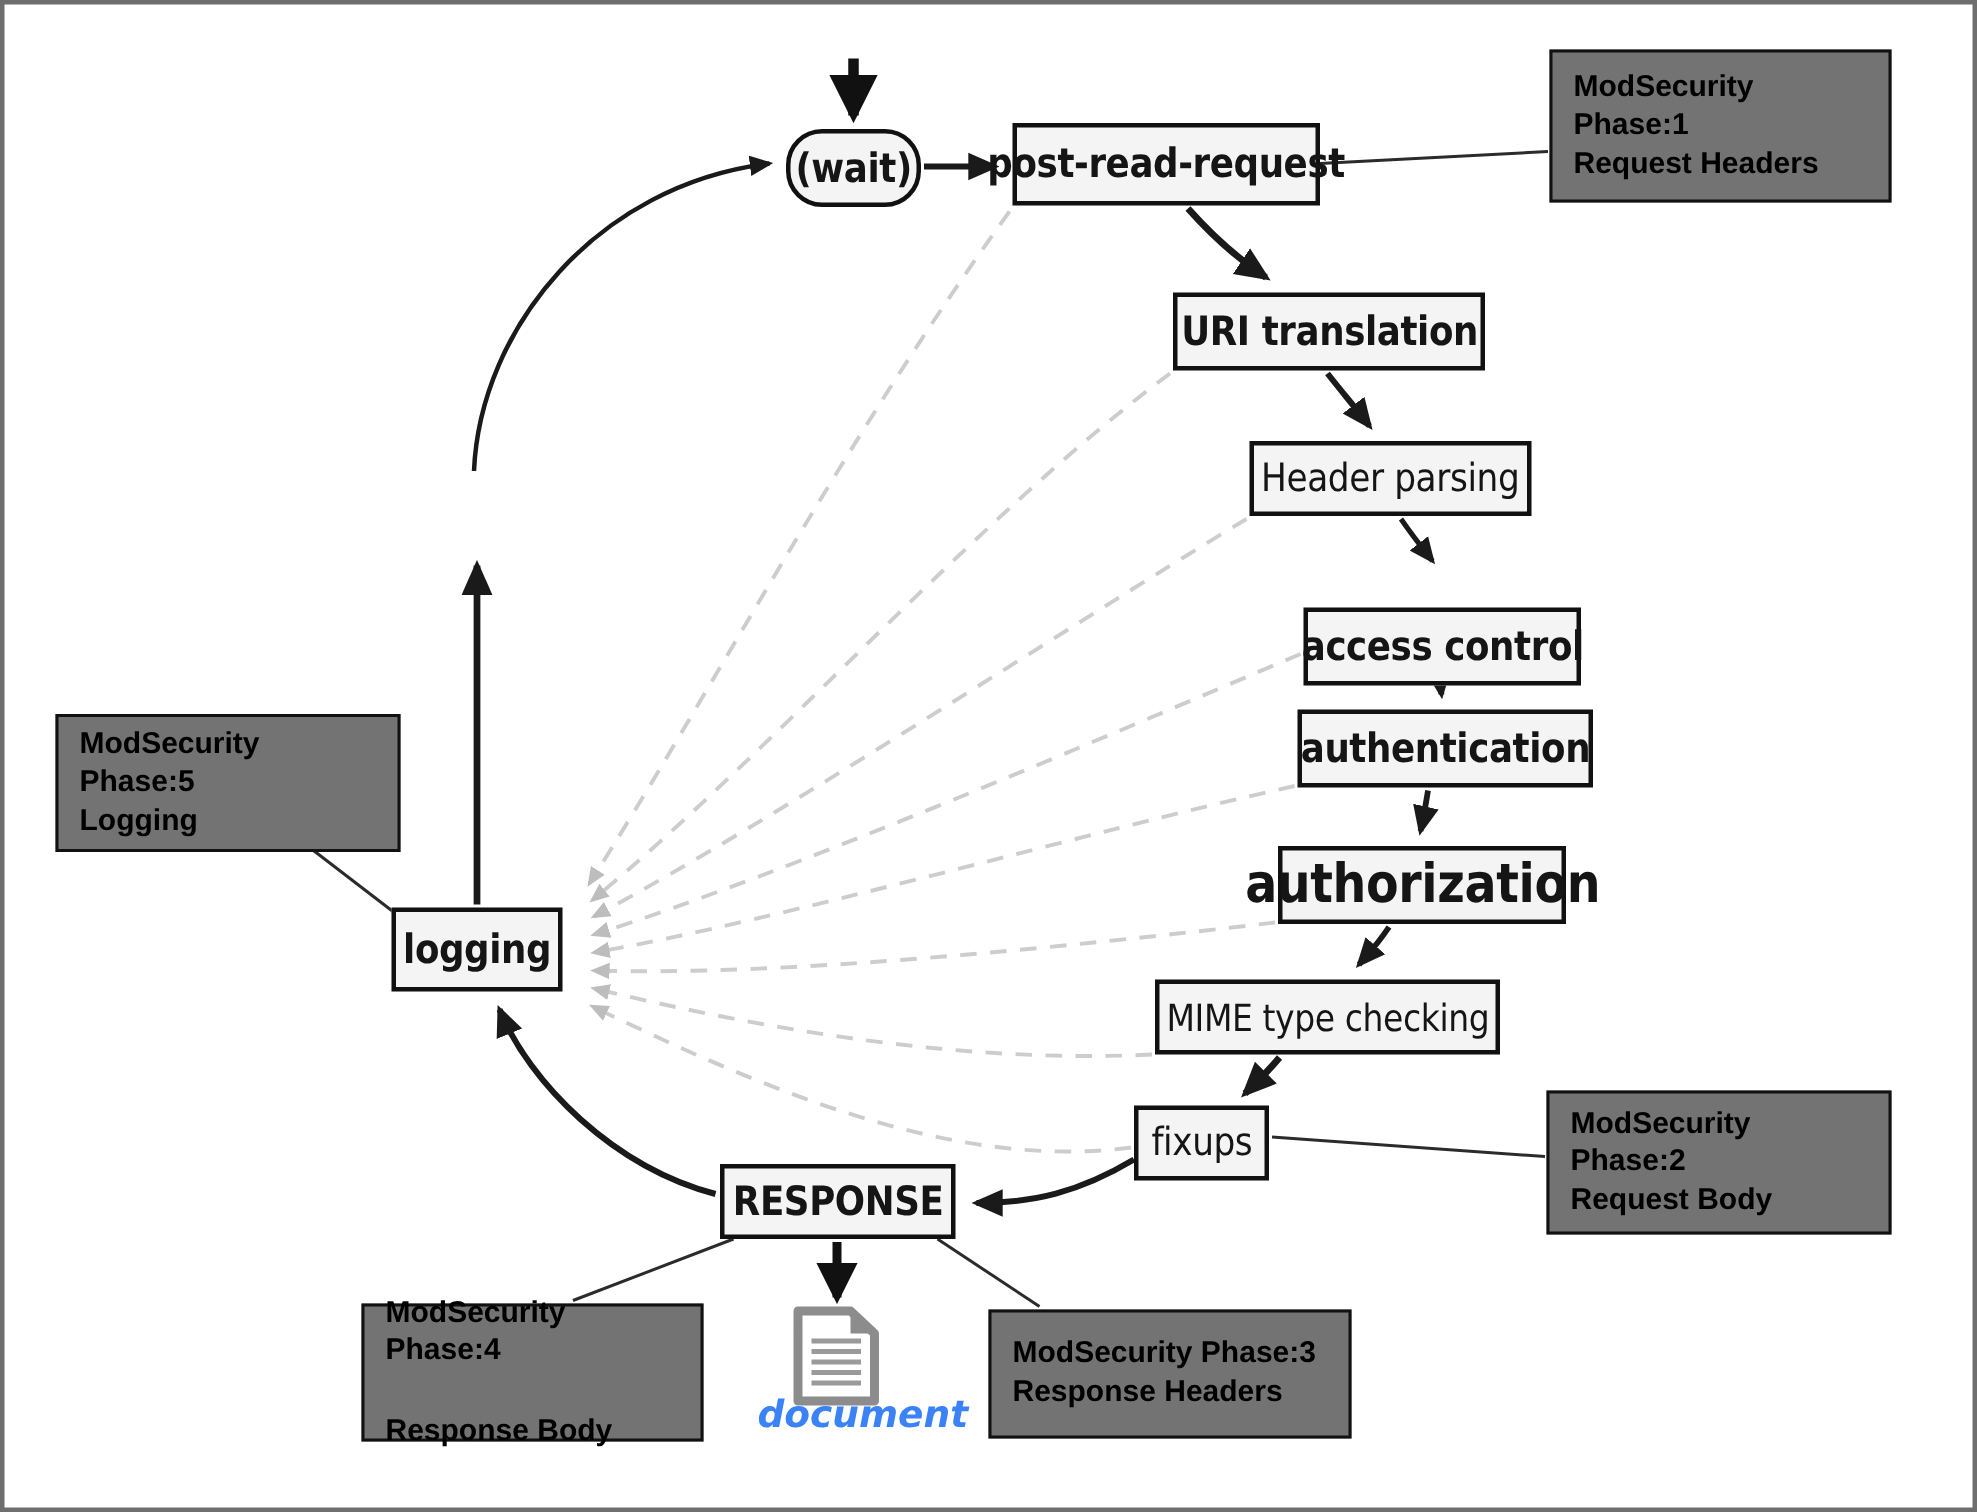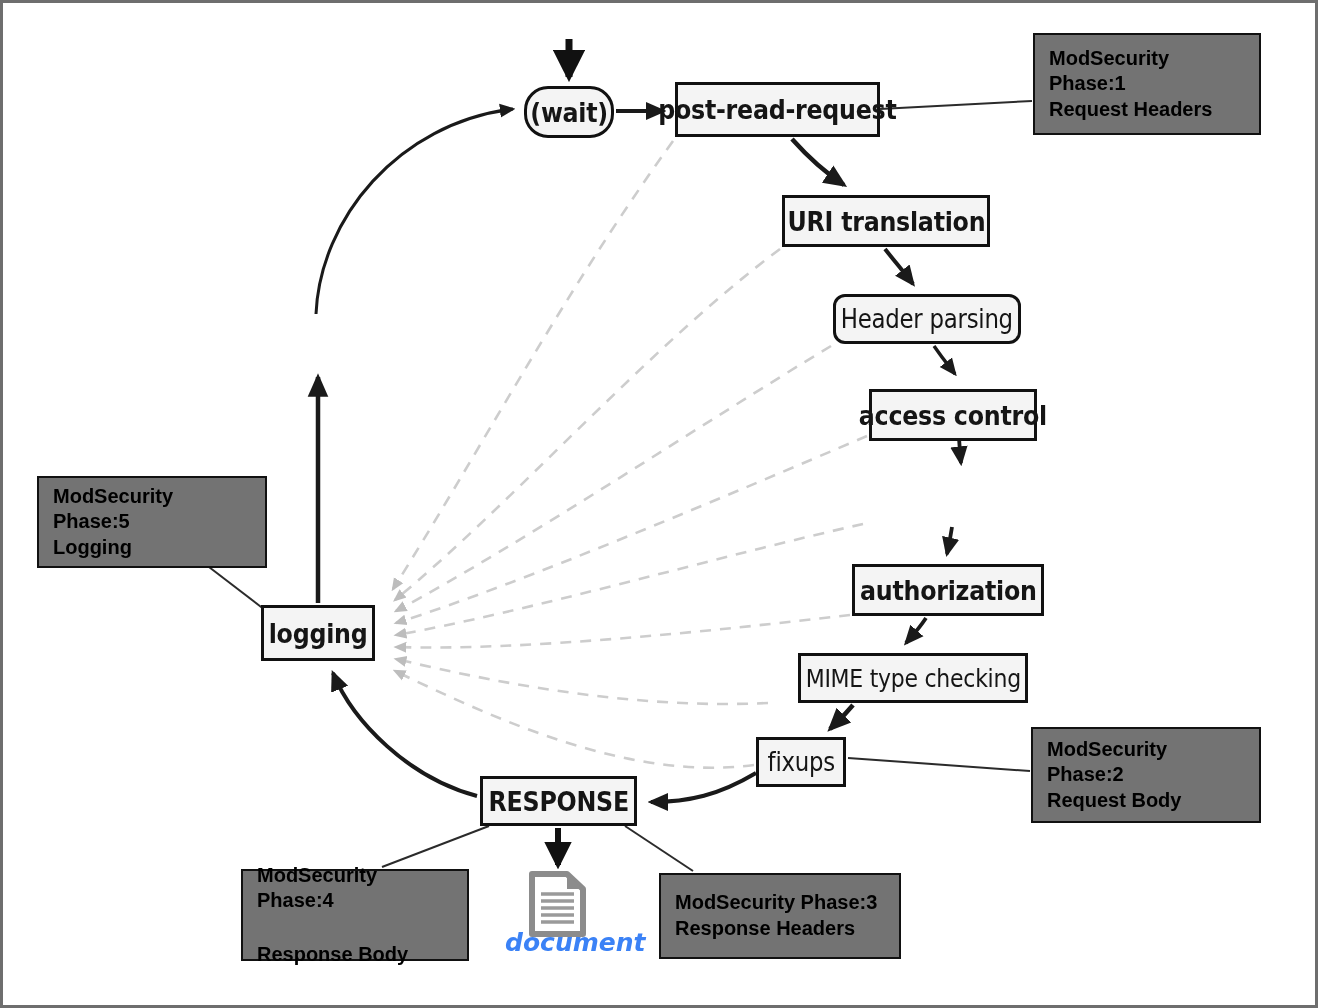--- a/index.html
+++ b/index.html
@@ -189,34 +189,37 @@
   </div>
 
   <div class="node w-bold" id="n-post_read" style="left:672px; top:79px; width:205px; height:55px; font-size:27px;">
     <span class="lbl">post-read-request</span>
   </div>
 
   <div class="node w-bold" id="n-uri" style="left:779px; top:192px; width:208px; height:52px; font-size:27px;text-align:right;">
     <span class="lbl">URI translation</span>
   </div>
 
-  <div class="node w-norm" id="n-header" style="left:830px; top:291px; width:188px; height:50px; font-size:26px;border-radius:12px;">
+  <div class="node w-norm" id="n-header" style="left:830px; top:291px; width:188px; height:50px; font-size:26px;">
     <span class="lbl">Header parsing</span>
   </div>
 
-  <div class="node w-bold" id="n-access" style="left:866px; top:386px; width:168px; height:52px; font-size:27px;">
+  <div class="node w-bold" id="n-access" style="left:866px; top:402px; width:185px; height:52px; font-size:27px;">
     <span class="lbl">access control</span>
   </div>
 
-
-  <div class="node w-bold" id="n-authz" style="left:849px; top:561px; width:192px; height:52px; font-size:27px;">
+  <div class="node w-bold" id="n-authn" style="left:862px; top:470px; width:197px; height:52px; font-size:27px;">
+    <span class="lbl">authentication</span>
+  </div>
+
+  <div class="node w-bold" id="n-authz" style="left:849px; top:561px; width:192px; height:52px; font-size:36px;">
     <span class="lbl">authorization</span>
   </div>
 
-  <div class="node w-norm" id="n-mime" style="left:767px; top:650px; width:230px; height:50px; font-size:25px;margin-left:28px;">
+  <div class="node w-norm" id="n-mime" style="left:767px; top:650px; width:230px; height:50px; font-size:25px;">
     <span class="lbl">MIME type checking</span>
   </div>
 
   <div class="node w-norm" id="n-fixups" style="left:753px; top:734px; width:90px; height:50px; font-size:26px;">
     <span class="lbl">fixups</span>
   </div>
 
   <div class="node w-bold" id="n-response" style="left:477px; top:773px; width:157px; height:50px; font-size:27px;">
     <span class="lbl">RESPONSE</span>
   </div>

